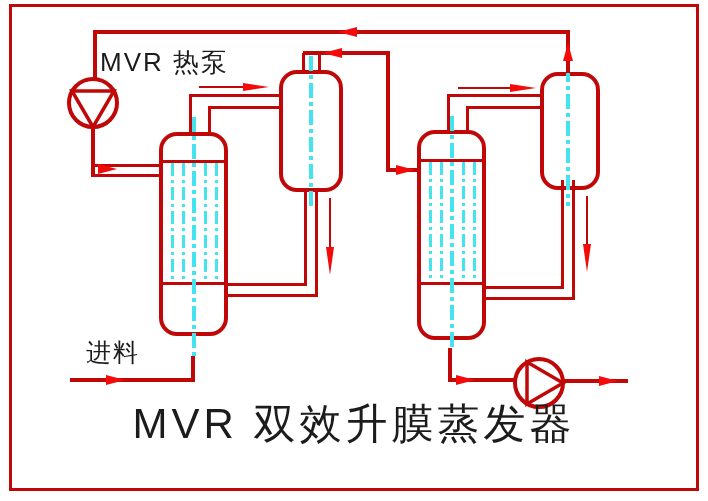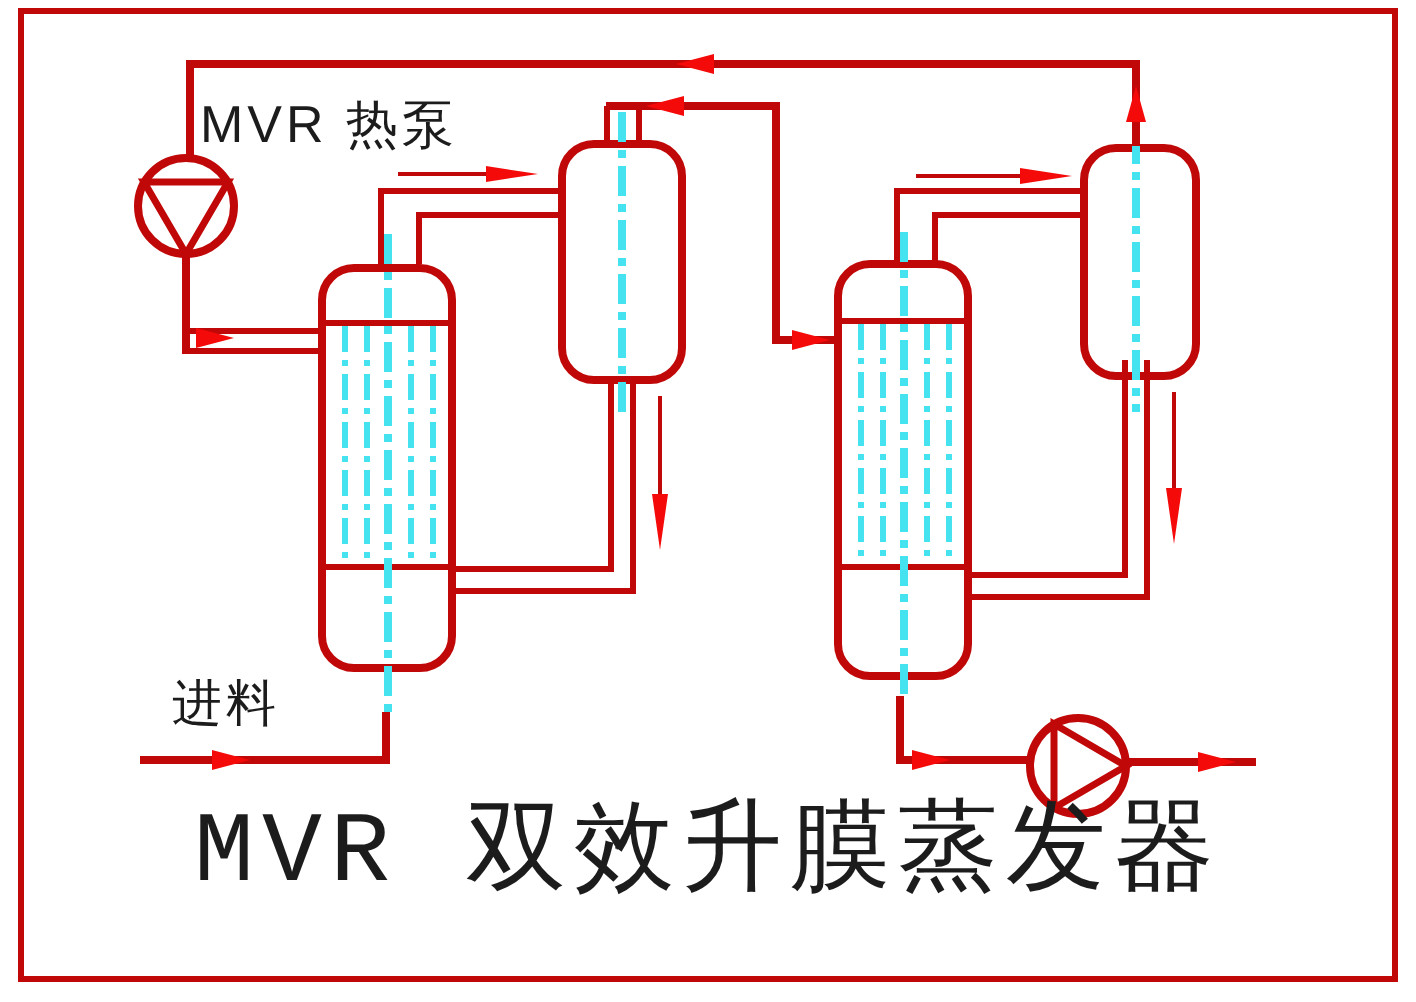--- a/index.html
+++ b/index.html
@@ -26,21 +26,21 @@
   
   .ar{width:0;height:0;}
   .ar-r{border-top:5px solid transparent;border-bottom:5px solid transparent;border-left:19px solid var(--arrow);}
   .ar-l{border-top:5px solid transparent;border-bottom:5px solid transparent;border-right:19px solid var(--arrow);}
   .ar-u{border-left:5px solid transparent;border-right:5px solid transparent;border-bottom:18px solid var(--arrow);}
   .thin-ar-r{border-top:4px solid transparent;border-bottom:4px solid transparent;border-left:26px solid var(--arrow);}
   .thin-ar-d{border-left:4px solid transparent;border-right:4px solid transparent;border-top:28px solid var(--arrow);}
   
   .lbl{color:var(--text);white-space:nowrap;line-height:1.05;}
   .lbl-cn{font-size:25px;letter-spacing:2px;}
-  .title{font-size:50px;letter-spacing:4px;font-weight:400;font-family:Liberation Mono, monospace;}
+  .title{font-size:42px;letter-spacing:4px;font-weight:400;}
   svg{display:block;}
   svg .stroke{stroke:var(--line);fill:none;}
 </style>
 </head>
 <body>
 
 <div id="canvas">
 
   <div class="abs frame" style="left:9px;top:4px;width:684px;height:481px;"></div>
 

